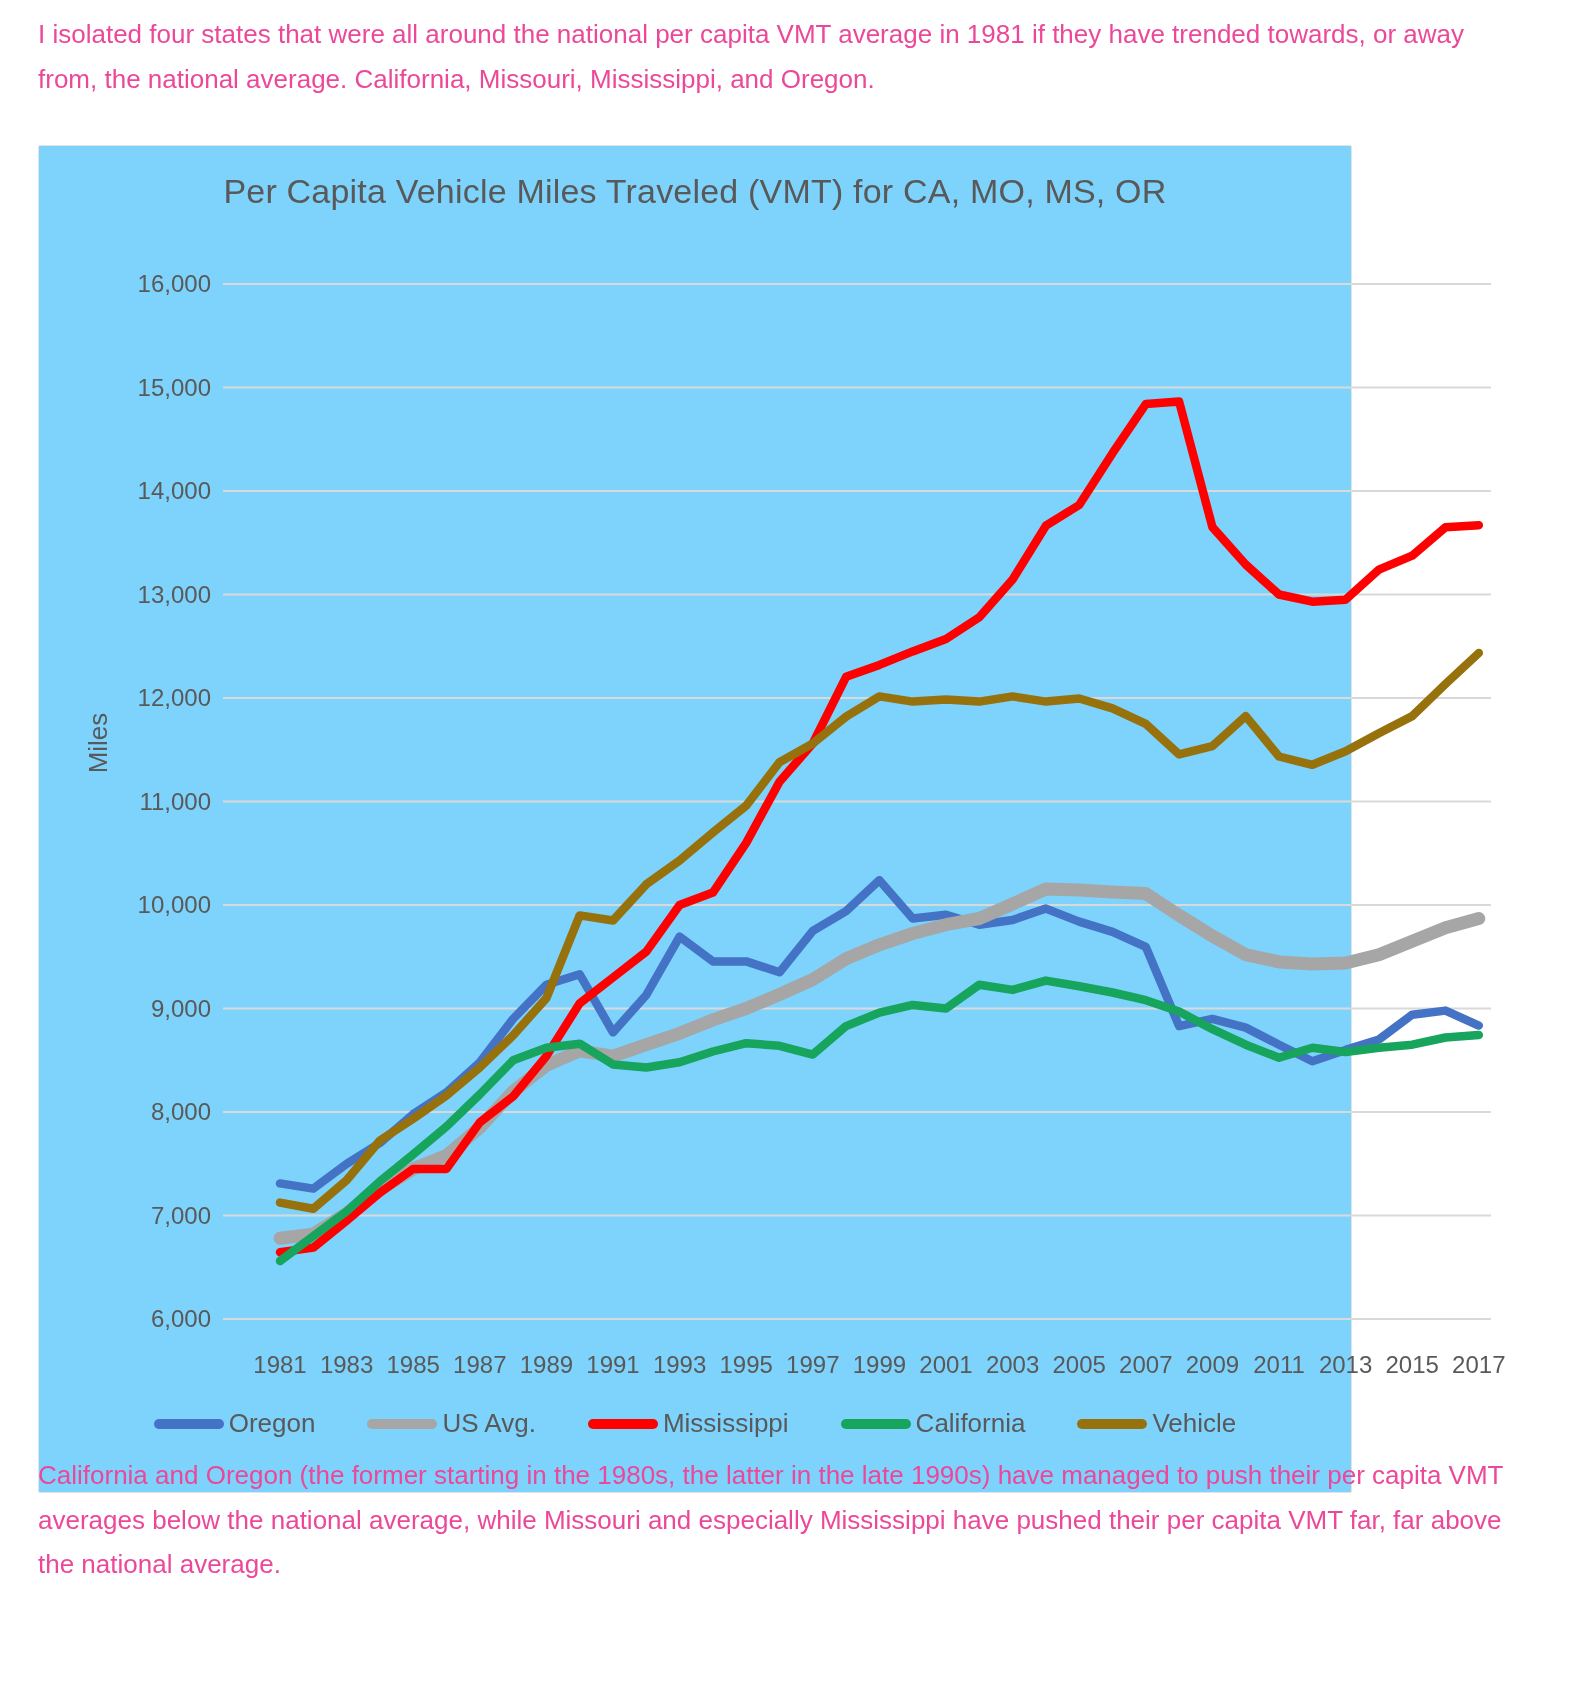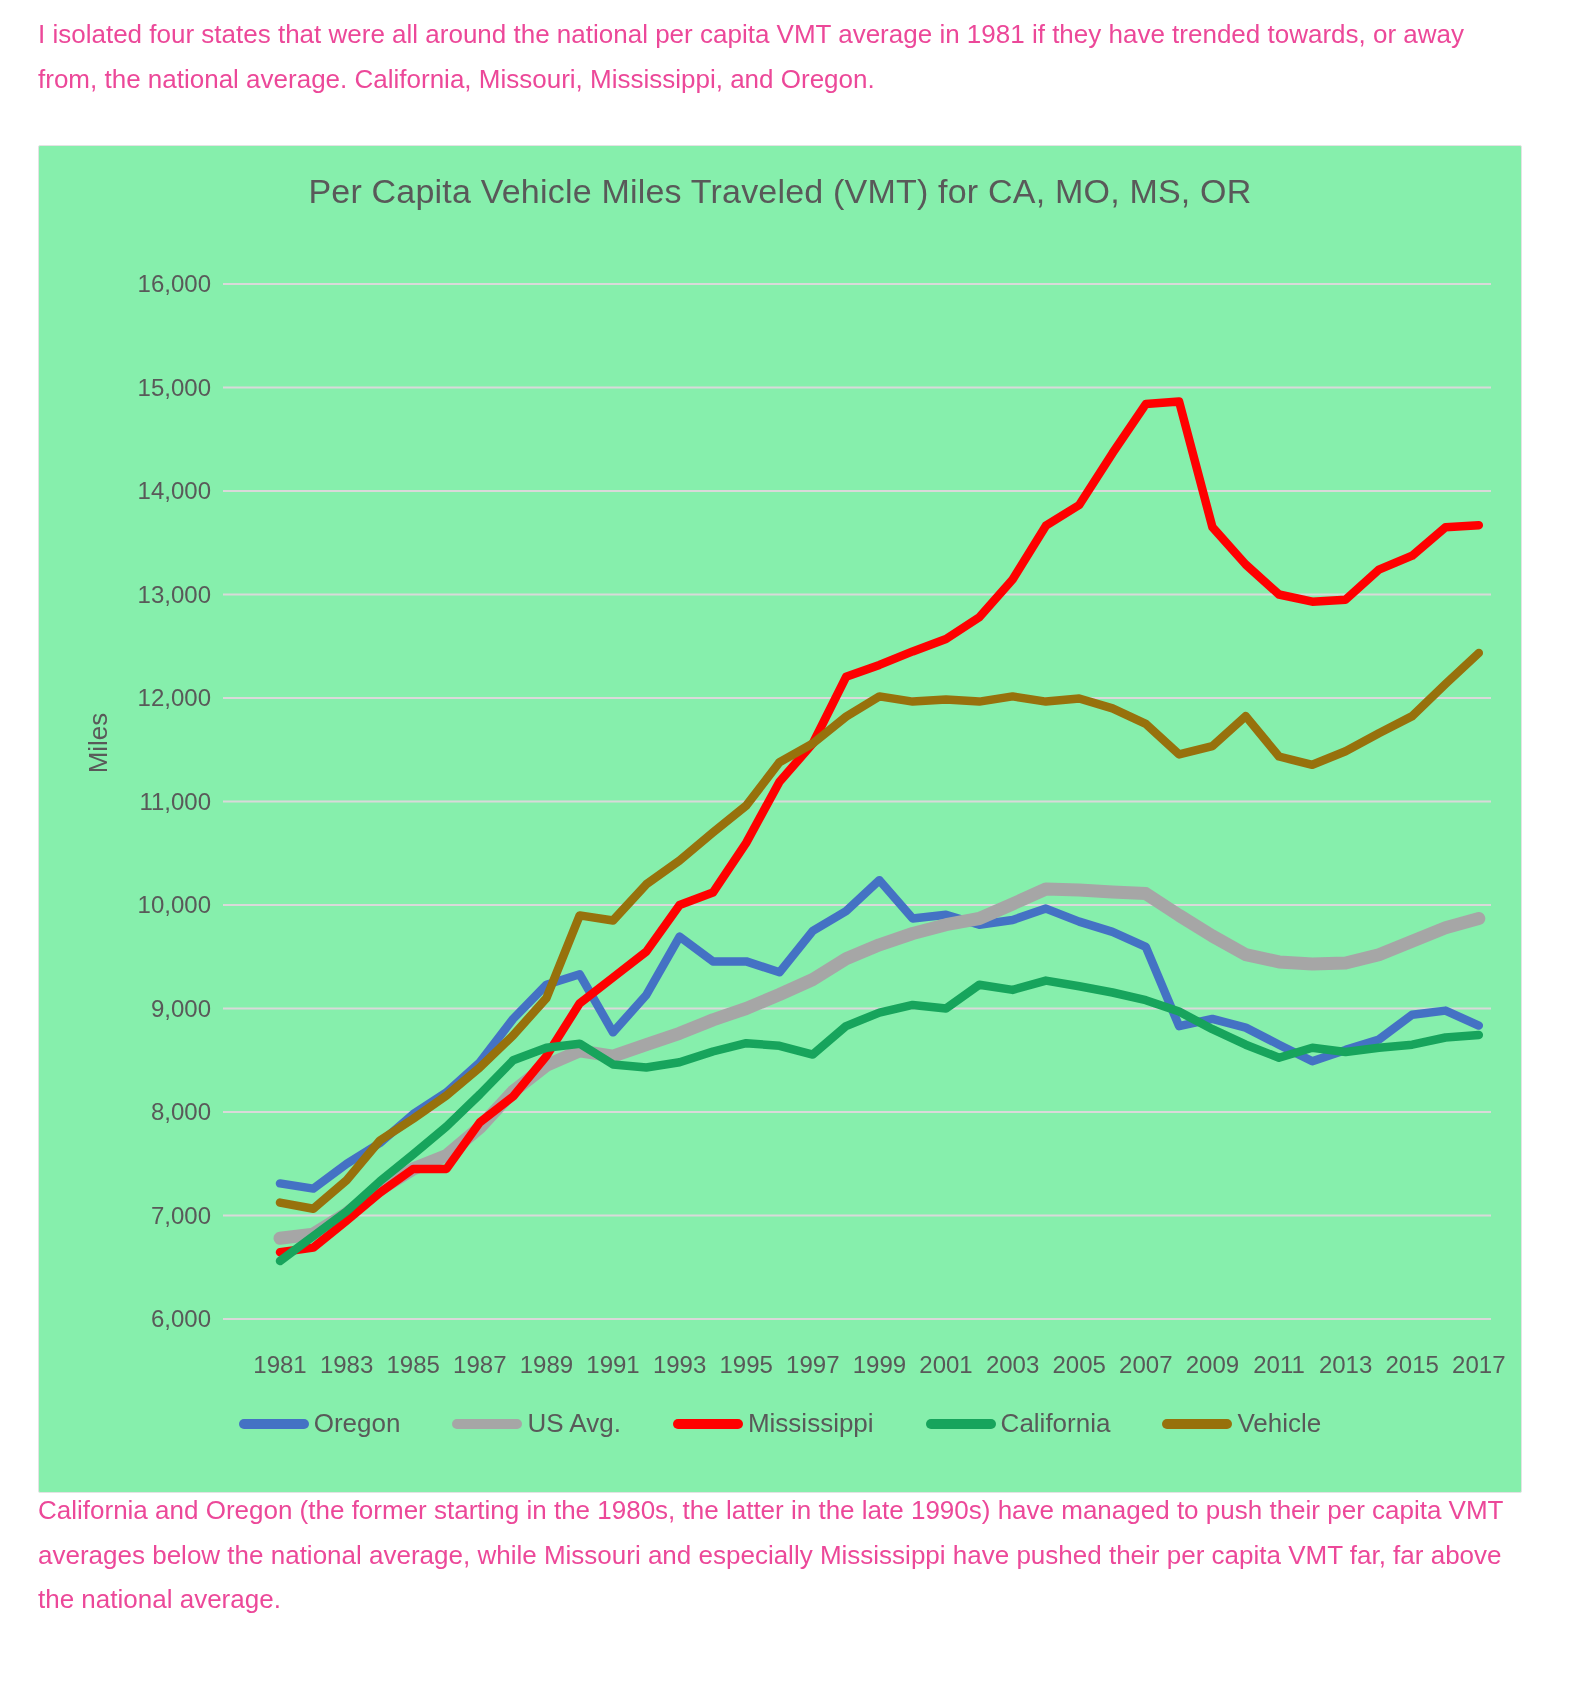--- a/index.html
+++ b/index.html
@@ -7,24 +7,24 @@
   body {
     width:1576px; height:1682px; position:relative;
     font-family:"Liberation Sans", sans-serif;
     color:#202124;
   }
   .para {
     position:absolute; left:38px; width:1492px;
     font-size:26px; line-height:1.72; color:#ec4899;
   }
   #intro { top:12px; }
-  #outro { top:1488px; }
+  #outro { top:1453px; }
   #chart-box {
-    position:absolute; left:38px; top:145px; width:1484px; height:1348px;
-    background:#86efac; border:1px solid #e3e3e3; border-radius:2px;
+    position:absolute; left:38px; top:145px; width:1314px; height:1348px;
+    background:#7dd3fc; border:1px solid #e3e3e3; border-radius:2px;
   }
   #chart-title {
     position:absolute; top:26px; left:0; width:100%;
     text-align:center; font-size:34px; color:#595959;
     letter-spacing:0.2px;
   }
   #ylabel {
     position:absolute; left:-41px; top:582px; width:200px; height:30px;
     text-align:center; line-height:30px; font-size:26px; color:#595959;
     transform:rotate(-90deg);

